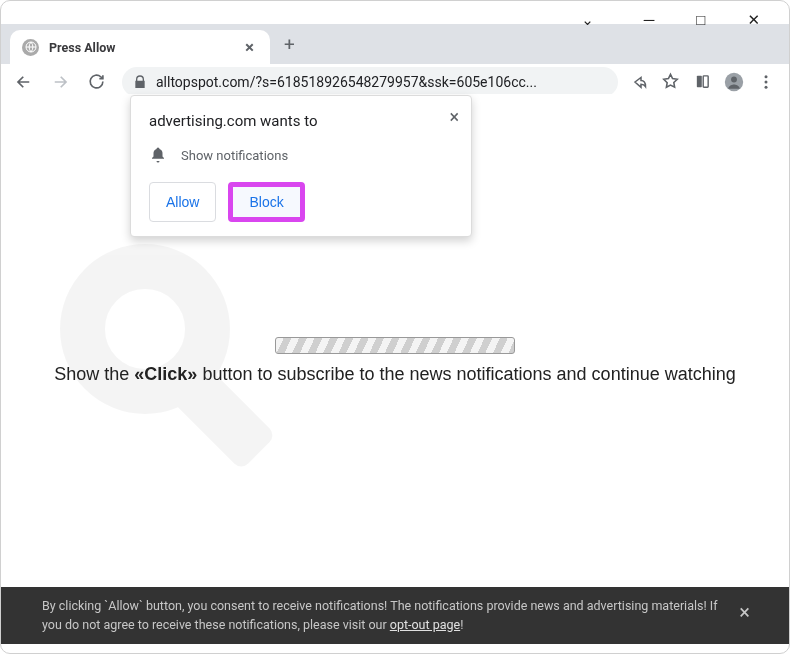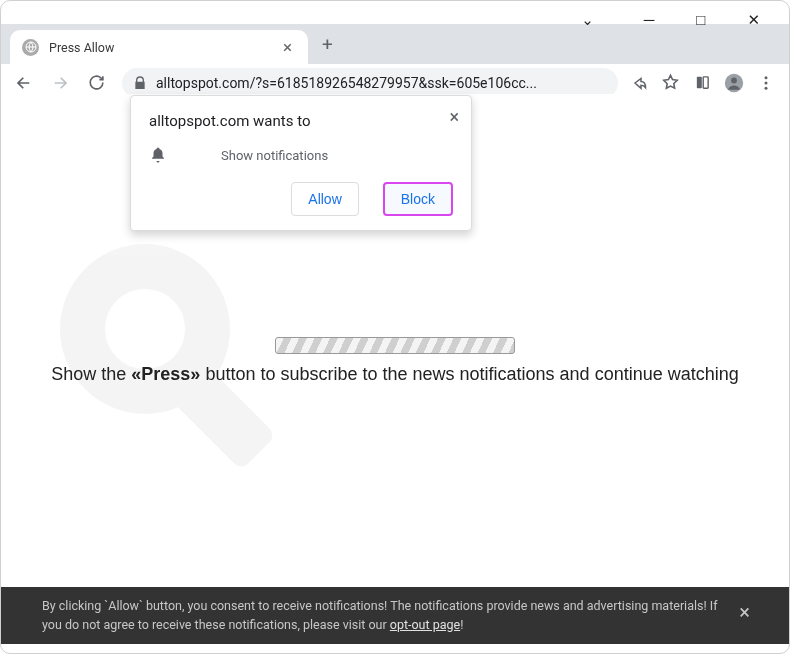--- a/index.html
+++ b/index.html
@@ -29,43 +29,44 @@
 .tabstrip {
   height: 40px;
   background: #dee1e6;
   display: flex;
   align-items: flex-end;
   padding-left: 10px;
 }
 .tab {
   background: #fff;
   height: 34px;
-  width: 298px;
+  width: 260px;
   border-radius: 10px 10px 0 0;
   display: flex;
   align-items: center;
   padding: 0 12px;
   gap: 10px;
   position: relative;
+  font-weight: bold;
 }
 .tab-favicon {
   width: 17px; height: 17px; border-radius: 50%;
   background: #aaa;
   display: flex; align-items: center; justify-content: center;
 }
 .tab-favicon svg { width: 12px; height: 12px; }
 .tab-title { font-size: 12.5px; color: #39393c; flex: 1; }
 .tab-close { font-size: 17px; color: #5f6368; cursor: pointer; padding: 0 4px; }
 .newtab { margin-left: 14px; margin-bottom: 8px; font-size: 19px; color: #5f6368; cursor: pointer; }
 
 
 .toolbar {
   height: 40px;
   background: #fff;
-  border-bottom: 3px solid #d946ef;
+  border-bottom: 5px solid #d946ef;
   display: flex;
   align-items: center;
   padding: 0 8px;
   gap: 4px;
 }
 .nav-btn {
   width: 32px; height: 32px;
   display: flex; align-items: center; justify-content: center;
   border-radius: 50%;
   color: #5f6368;
@@ -98,32 +99,32 @@
   border: 1px solid #dcdcdc;
   border-radius: 4px;
   box-shadow: 0 4px 10px rgba(0,0,0,0.18);
   padding: 16px 18px 14px 18px;
   z-index: 100;
 }
 .notif-close { position: absolute; top: 10px; right: 12px; font-size: 18px; color: #5f6368; cursor: pointer; }
 .notif-title { font-size: 15px; color: #202124; margin-bottom: 16px; }
 .notif-body { display: flex; align-items: center; gap: 14px; margin-bottom: 18px; }
 .bell { width: 18px; height: 18px; color: #5f6368; }
-.notif-text { font-size: 13px; color: #5f6368; margin-left: 40px; }
-.notif-buttons { display: flex; justify-content: flex-end; gap: 24px; }
+.notif-text { font-size: 13px; color: #5f6368; }
+.notif-buttons { display: flex; gap: 12px; }
 .notif-btn {
   padding: 7px 16px;
   font-size: 14px;
   color: #1a73e8;
   background: #fff;
   border: 1px solid #dadce0;
   border-radius: 4px;
   cursor: pointer;
 }
-.notif-btn.block { border: 2px solid #d946ef; background: #f6f9fe; }
+.notif-btn.block { border: 5px solid #d946ef; background: #f6f9fe; }
 
 
 .page {
   position: absolute;
   top: 94px;
   left: 0; right: 0;
   bottom: 0;
   background: #fff;
 }
 .watermark {
@@ -282,27 +283,27 @@
           <circle cx="12" cy="19" r="2"></circle>
         </svg>
     </span>
   </div>
 </div>
 
 <div class="page">
   <div class="wm-lens"></div>
   <div class="progress"></div>
   <div class="instruction">
-    <span>Show the </span><b>«Press»</b><span> button to subscribe to the news notifications and continue watching</span>
+    <span>Show the </span><b>«Click»</b><span> button to subscribe to the news notifications and continue watching</span>
   </div>
 </div>
 
 <div class="notif">
   <span class="notif-close">×</span>
-  <div class="notif-title">alltopspot.com wants to</div>
+  <div class="notif-title">advertising.com wants to</div>
   <div class="notif-body">
     <span class="bell">
       <svg viewBox="0 0 24 24" fill="currentColor">
           <path d="M12 2a2 2 0 00-2 2 6 6 0 00-4 6v4l-2 2v1h16v-1l-2-2v-4a6 6 0 00-4-6 2 2 0 00-2-2zM10 20a2 2 0 104 0h-4z"></path>
         </svg>
     </span>
     <span class="notif-text">Show notifications</span>
   </div>
   <div class="notif-buttons">
     <button class="notif-btn">Allow</button>

